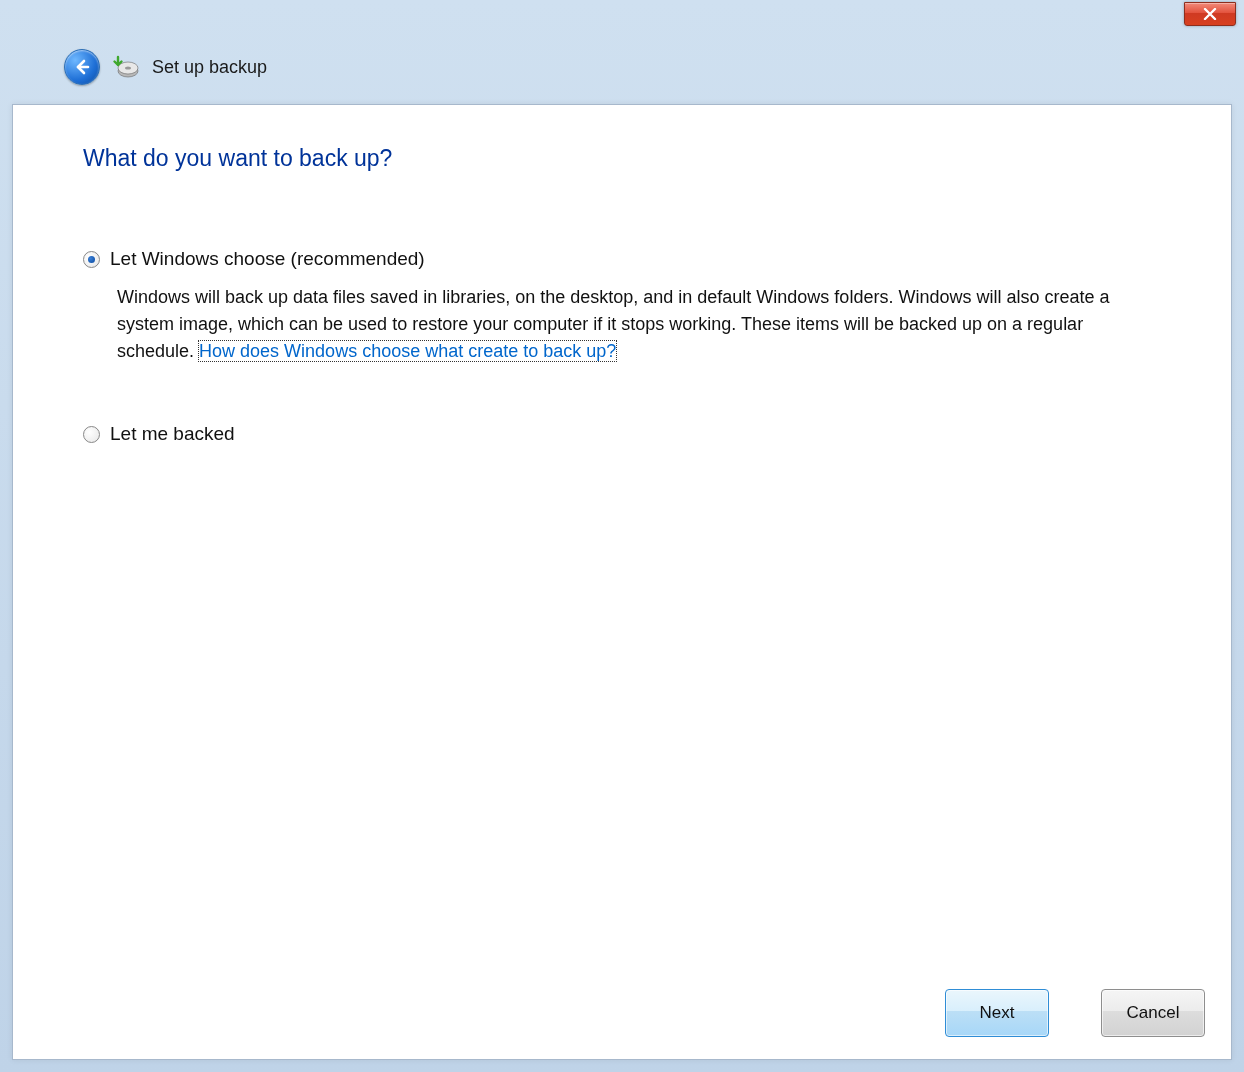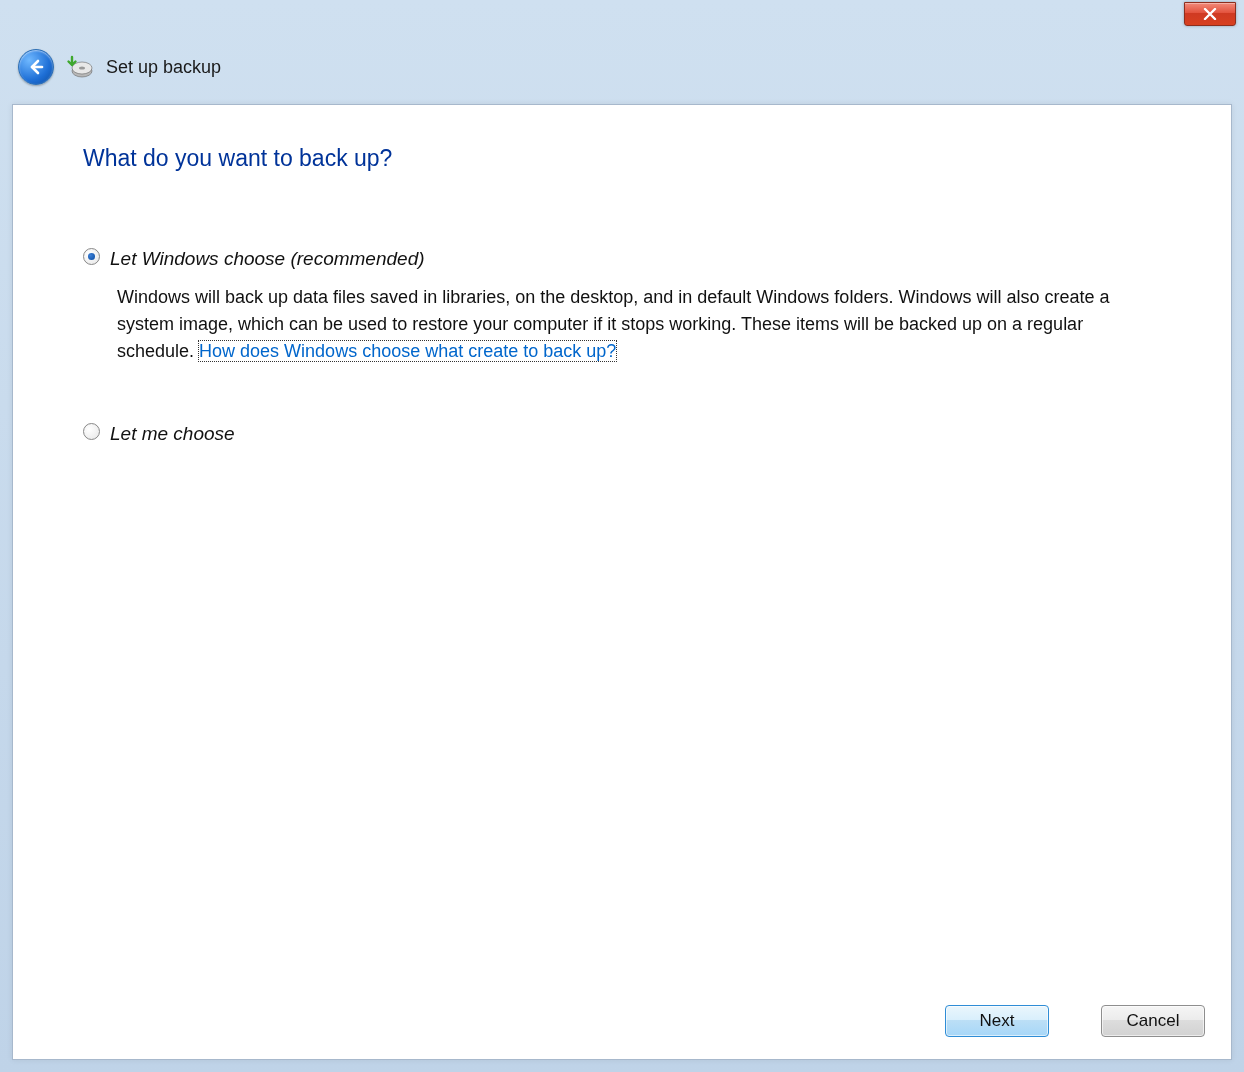--- a/index.html
+++ b/index.html
@@ -9,20 +9,21 @@
       width: 1244px;
       height: 1072px;
       overflow: hidden;
       position: relative;
     }
     .window {
       width: 1244px;
       height: 1072px;
       background: linear-gradient(to bottom, #cfe0f0 0%, #bfd3e8 100%);
       position: relative;
+      padding-left: 46px;
     }
     .titlebar {
       height: 32px;
       display: flex;
       justify-content: flex-end;
       align-items: flex-start;
       padding-right: 8px;
       padding-top: 2px;
     }
     .close-btn {
@@ -86,25 +87,24 @@
       font-size: 23px;
       color: #003399;
       font-weight: 400;
       margin-bottom: 76px;
     }
     .option {
       margin-bottom: 58px;
     }
     .option-header {
       display: flex;
-      align-items: flex-start;
+      align-items: center;
       gap: 10px;
       margin-bottom: 14px;
       cursor: pointer;
-      font-style: italic;
     }
     .radio {
       width: 17px;
       height: 17px;
       border: 1px solid #888;
       border-radius: 50%;
       background: radial-gradient(circle at 35% 35%, #ffffff, #e6e6e6);
       display: flex;
       align-items: center;
       justify-content: center;
@@ -136,21 +136,21 @@
     }
     .button-row {
       position: absolute;
       right: 26px;
       bottom: 22px;
       display: flex;
       gap: 12px;
     }
     .btn {
       min-width: 104px;
-      height: 32px;
+      height: 48px;
       font-size: 17px;
       font-family: inherit;
       border-radius: 4px;
       cursor: pointer;
       padding: 0 18px;
     }
     .btn-default {
       background: linear-gradient(to bottom, #eaf6fc 0%, #d9effc 45%, #bcdff6 46%, #a7d7f8 100%);
       border: 1px solid #2f8dd6;
       box-shadow: inset 0 0 0 1px rgba(255,255,255,0.6);
@@ -206,21 +206,21 @@
           <span class="option-label">Let Windows choose (recommended)</span>
         </div>
         <div class="option-desc">
           <span>Windows will back up data files saved in libraries, on the desktop, and in default Windows folders. Windows will also create a system image, which can be used to restore your computer if it stops working. These items will be backed up on a regular schedule. </span><a class="help-link">How does Windows choose what create to back up?</a>
         </div>
       </div>
 
       <div class="option">
         <div class="option-header">
           <span class="radio"></span>
-          <span class="option-label">Let me choose</span>
+          <span class="option-label">Let me backed</span>
         </div>
       </div>
 
     </div>
 
     <div class="button-row">
       <button class="btn btn-default">Next</button>
       <button class="btn btn-normal">Cancel</button>
     </div>
   </div>

